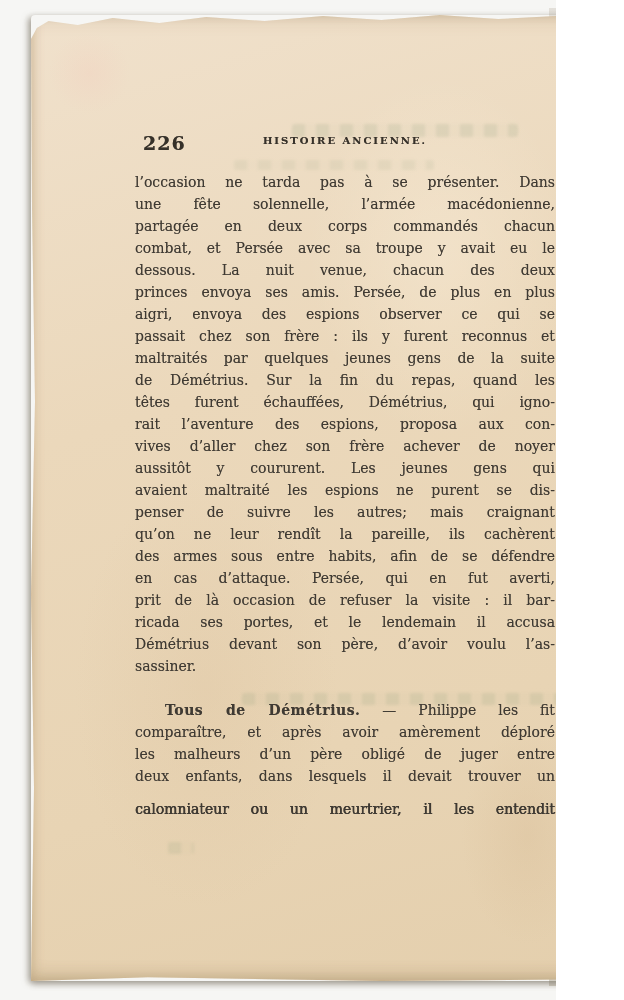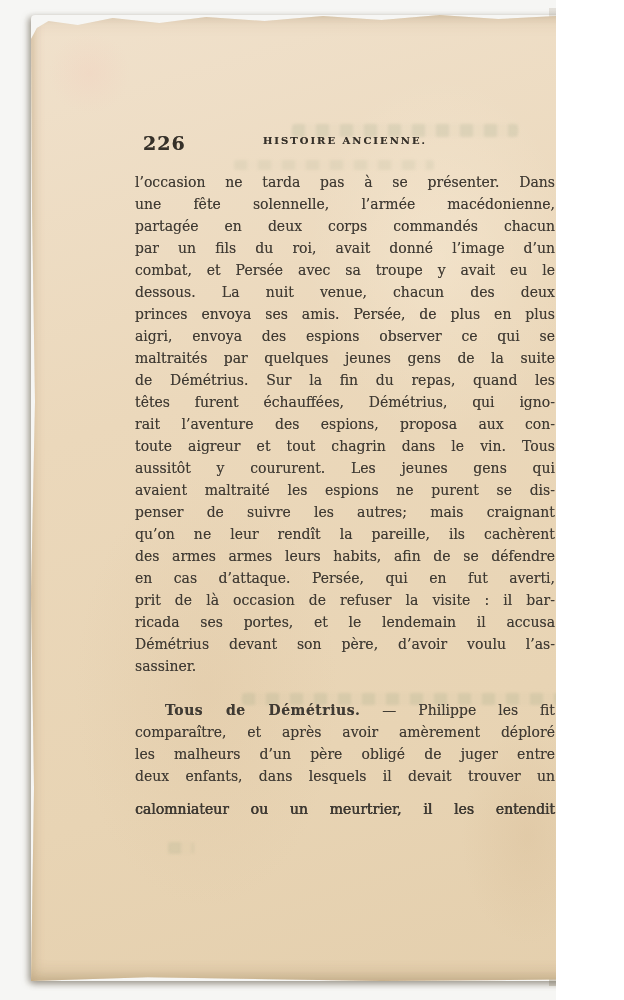--- a/index.html
+++ b/index.html
@@ -91,35 +91,35 @@
   <div class="header">
     <span class="page-number">226</span>
     <span class="running-title">HISTOIRE ANCIENNE.</span>
   </div>
 
   <div class="text-block" id="text-block">
       <div class="paragraph">
         <div class="line">l’occasion ne tarda pas à se présenter. Dans</div>
         <div class="line">une fête solennelle, l’armée macédonienne,</div>
         <div class="line">partagée en deux corps commandés chacun</div>
-        <div class="line">par un fils du roi, avait donné l’image d’un</div>
         <div class="line">combat, et Persée avec sa troupe y avait eu le</div>
         <div class="line">dessous. La nuit venue, chacun des deux</div>
         <div class="line">princes envoya ses amis. Persée, de plus en plus</div>
         <div class="line">aigri, envoya des espions observer ce qui se</div>
+        <div class="line">passait chez son frère : ils y furent reconnus et</div>
         <div class="line">maltraités par quelques jeunes gens de la suite</div>
         <div class="line">de Démétrius. Sur la fin du repas, quand les</div>
         <div class="line">têtes furent échauffées, Démétrius, qui igno-</div>
         <div class="line">rait l’aventure des espions, proposa aux con-</div>
-        <div class="line">toute aigreur et tout chagrin dans le vin. Tous</div>
+        <div class="line">vives d’aller chez son frère achever de noyer</div>
         <div class="line">aussitôt y coururent. Les jeunes gens qui</div>
         <div class="line">avaient maltraité les espions ne purent se dis-</div>
         <div class="line">penser de suivre les autres; mais craignant</div>
         <div class="line">qu’on ne leur rendît la pareille, ils cachèrent</div>
-        <div class="line">des armes armes leurs habits, afin de se défendre</div>
+        <div class="line">des armes sous entre habits, afin de se défendre</div>
         <div class="line">en cas d’attaque. Persée, qui en fut averti,</div>
         <div class="line">prit de là occasion de refuser la visite : il bar-</div>
         <div class="line">ricada ses portes, et le lendemain il accusa</div>
         <div class="line">Démétrius devant son père, d’avoir voulu l’as-</div>
         <div class="line no-justify">sassiner.</div>
       </div>
       <div class="paragraph">
         <div class="line indent"><b>Tous de Démétrius.</b><span> — Philippe les fit</span></div>
         <div class="line">comparaître, et après avoir amèrement déploré</div>
         <div class="line">les malheurs d’un père obligé de juger entre</div>

